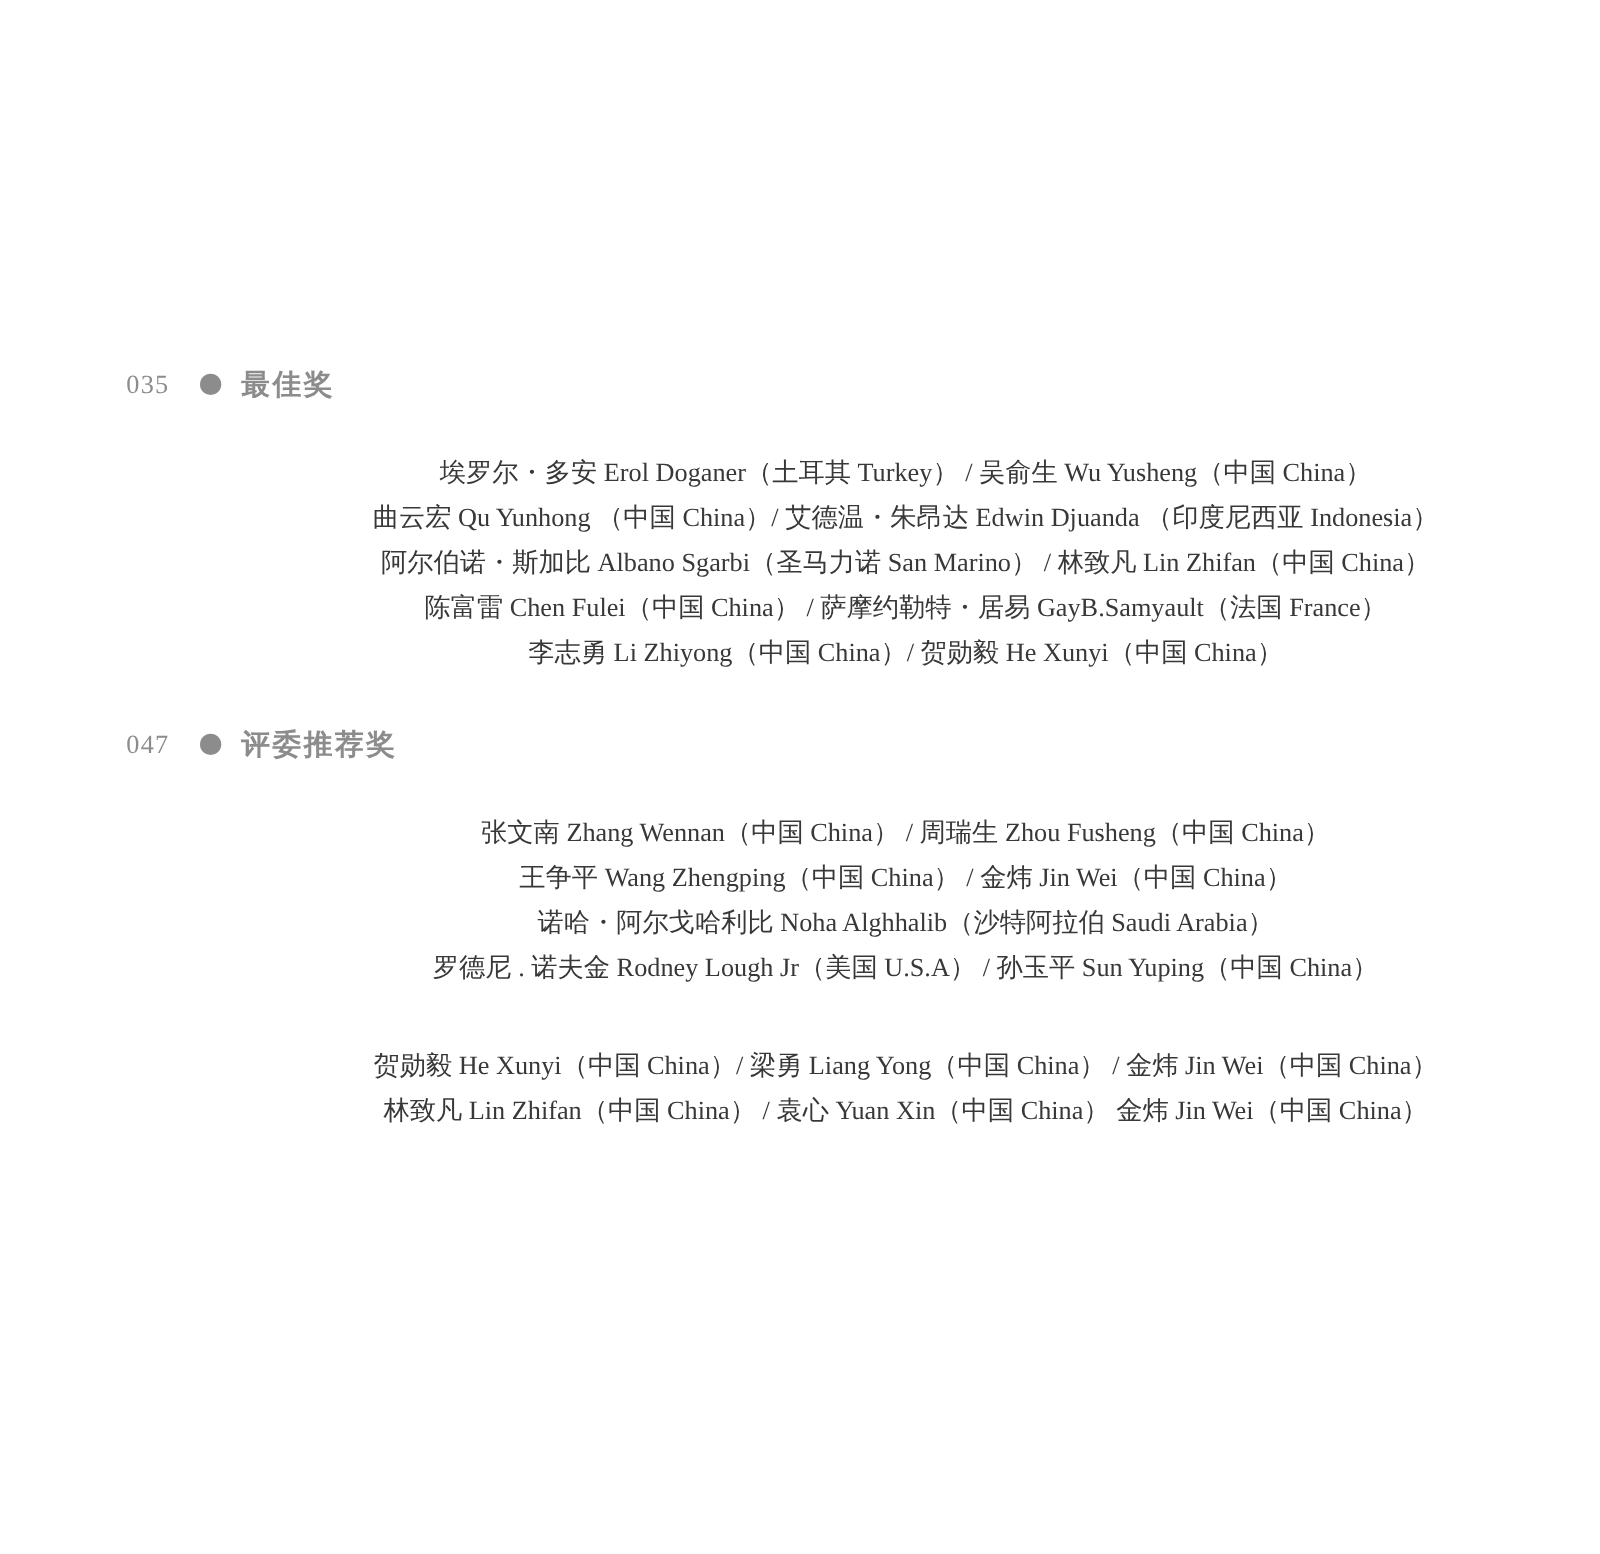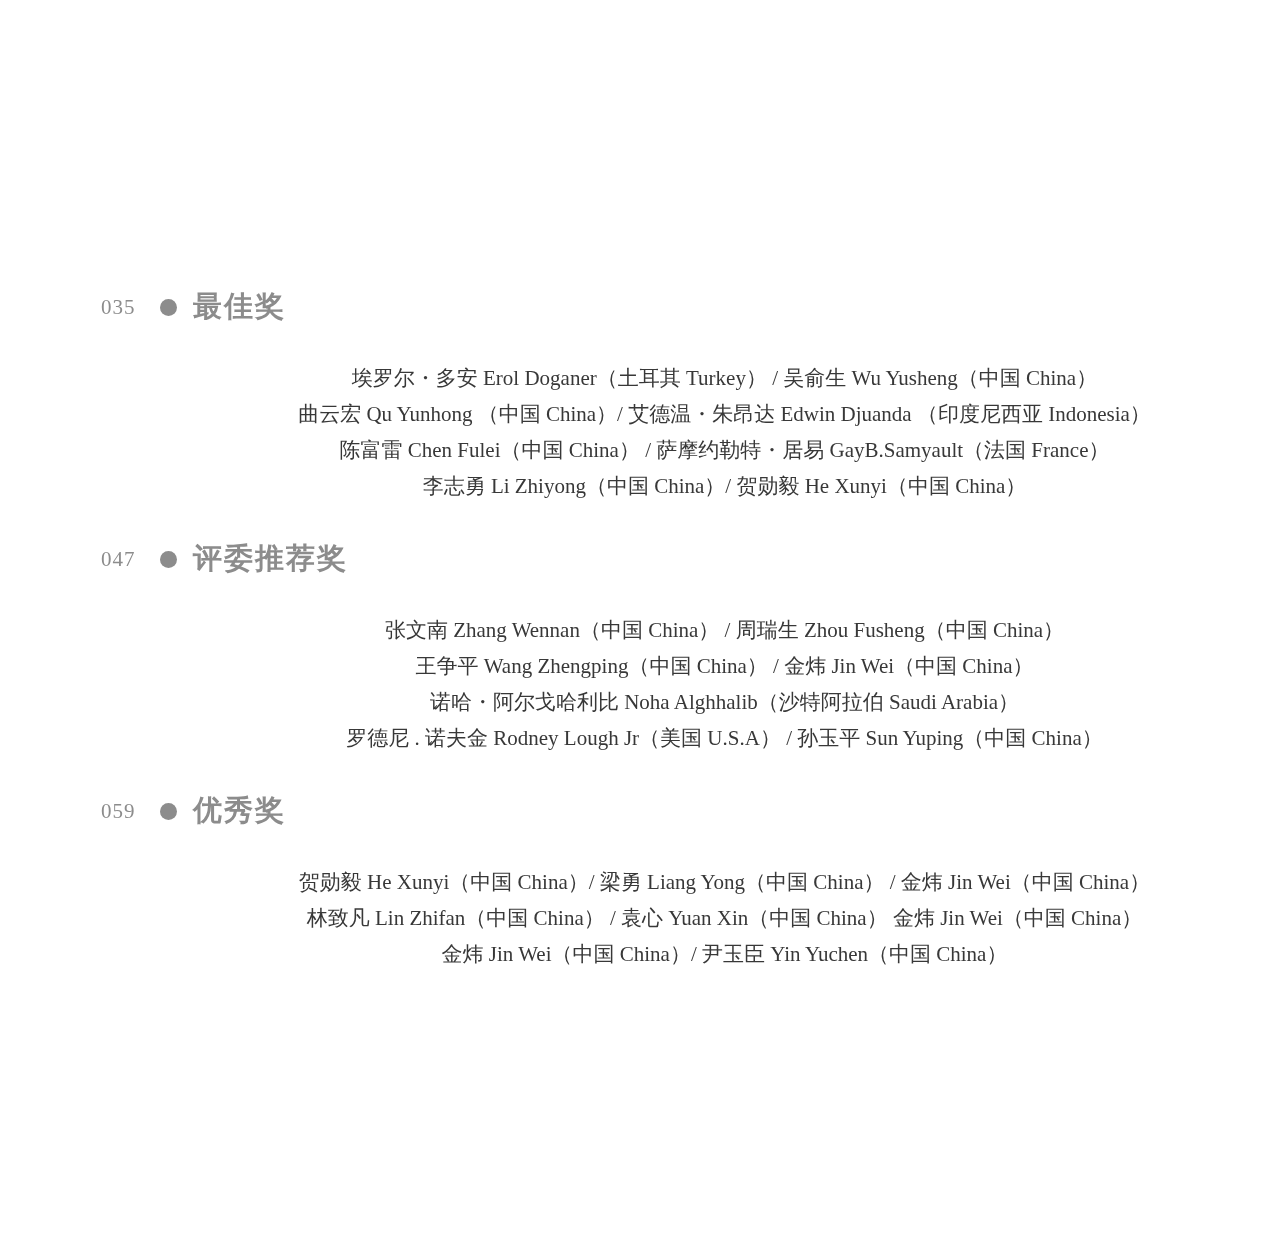--- a/index.html
+++ b/index.html
@@ -39,21 +39,21 @@
     height: 17px;
     border-radius: 50%;
     background: #8c8c8c;
     margin-left: 13px;
     flex: 0 0 17px;
   }
   .section-title {
     margin-left: 16px;
     font-family: "Liberation Sans", "DejaVu Sans", sans-serif;
     font-weight: bold;
-    font-size: 29px;
+    font-size: 23px;
     color: #8c8c8c;
     letter-spacing: 2px;
     white-space: nowrap;
   }
   .entries {
     margin-left: 92px;
     margin-top: 40px;
     text-align: center;
   }
   .entry {
@@ -70,45 +70,40 @@
 
   <div class="section">
     <div class="section-header">
       <span class="page-num">035</span>
       <span class="bullet"></span>
       <span class="section-title">最佳奖</span>
     </div>
     <div class="entries">
       <div class="entry">埃罗尔・多安 Erol Doganer（土耳其 Turkey） / 吴俞生 Wu Yusheng（中国 China）</div>
       <div class="entry">曲云宏 Qu Yunhong （中国 China）/ 艾德温・朱昂达 Edwin Djuanda （印度尼西亚 Indonesia）</div>
+      <div class="entry">阿尔伯诺・斯加比 Albano Sgarbi（圣马力诺 San Marino） / 林致凡 Lin Zhifan（中国 China）</div>
       <div class="entry">陈富雷 Chen Fulei（中国 China） / 萨摩约勒特・居易 GayB.Samyault（法国 France）</div>
       <div class="entry">李志勇 Li Zhiyong（中国 China）/ 贺勋毅 He Xunyi（中国 China）</div>
     </div>
   </div>
 
   <div class="section">
     <div class="section-header">
       <span class="page-num">047</span>
       <span class="bullet"></span>
       <span class="section-title">评委推荐奖</span>
     </div>
     <div class="entries">
       <div class="entry">张文南 Zhang Wennan（中国 China） / 周瑞生 Zhou Fusheng（中国 China）</div>
       <div class="entry">王争平 Wang Zhengping（中国 China） / 金炜 Jin Wei（中国 China）</div>
       <div class="entry">诺哈・阿尔戈哈利比 Noha Alghhalib（沙特阿拉伯 Saudi Arabia）</div>
       <div class="entry">罗德尼 . 诺夫金  Rodney Lough Jr（美国 U.S.A） / 孙玉平 Sun Yuping（中国 China）</div>
     </div>
   </div>
 
   <div class="section">
-    <div class="section-header">
-      <span class="page-num">059</span>
-      <span class="bullet"></span>
-      <span class="section-title">优秀奖</span>
-    </div>
     <div class="entries">
       <div class="entry">贺勋毅 He Xunyi（中国 China）/ 梁勇 Liang Yong（中国 China） / 金炜 Jin Wei（中国 China）</div>
       <div class="entry">林致凡 Lin Zhifan（中国 China） / 袁心 Yuan Xin（中国 China） 金炜 Jin Wei（中国 China）</div>
-      <div class="entry">金炜 Jin Wei（中国 China）/ 尹玉臣 Yin Yuchen（中国 China）</div>
     </div>
   </div>
 
 </div>
 
 </body></html>

